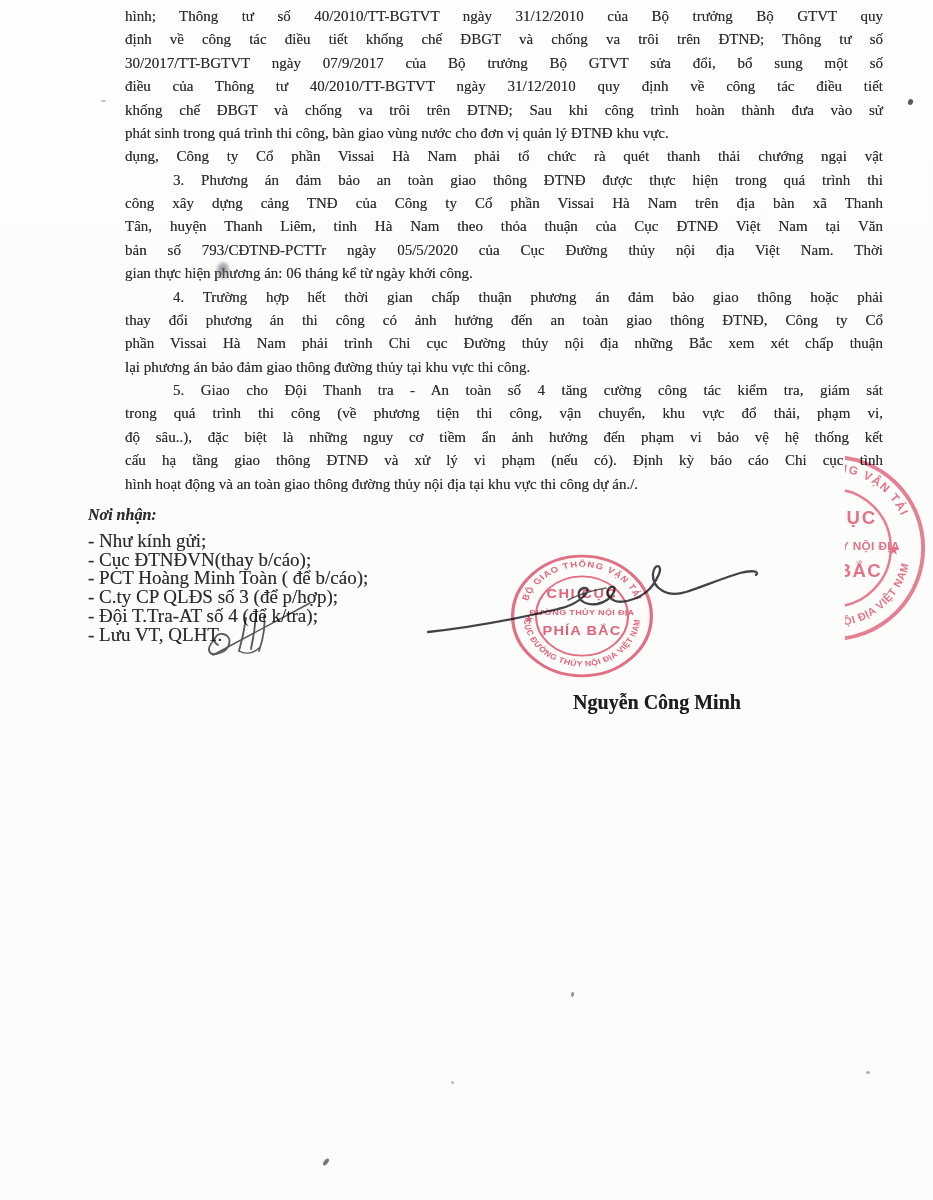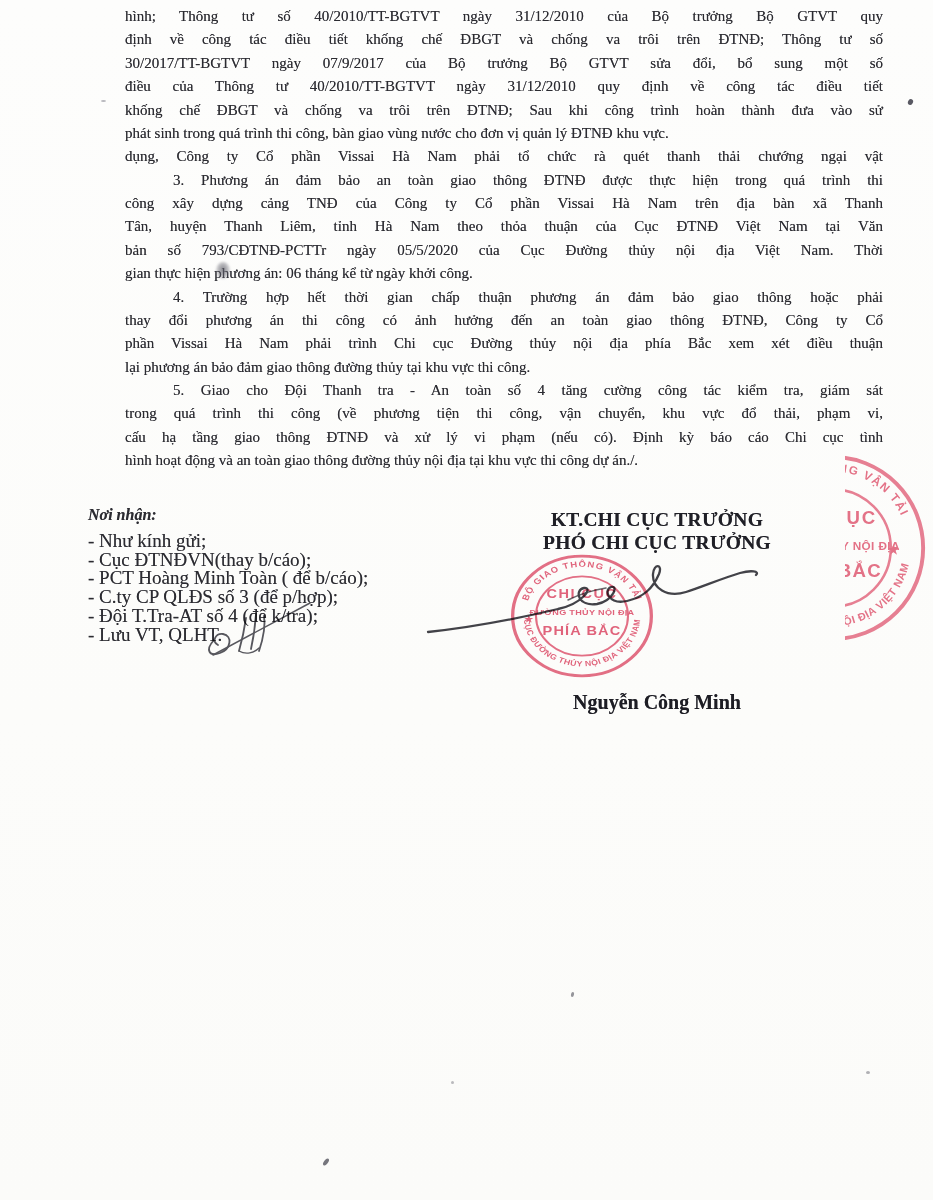--- a/index.html
+++ b/index.html
@@ -64,43 +64,40 @@
     <div class="bline">dụng, Công ty Cổ phần Vissai Hà Nam phải tổ chức rà quét thanh thải chướng ngại vật</div>
 
     <div class="bline ind">3. Phương án đảm bảo an toàn giao thông ĐTNĐ được thực hiện trong quá trình thi</div>
     <div class="bline">công xây dựng cảng TNĐ của Công ty Cổ phần Vissai Hà Nam trên địa bàn xã Thanh</div>
     <div class="bline">Tân, huyện Thanh Liêm, tỉnh Hà Nam theo thỏa thuận của Cục ĐTNĐ Việt Nam tại Văn</div>
     <div class="bline">bản số 793/CĐTNĐ-PCTTr ngày 05/5/2020 của Cục Đường thủy nội địa Việt Nam. Thời</div>
     <div class="bline end">gian thực hiện phương án: 06 tháng kể từ ngày khởi công.</div>
 
     <div class="bline ind">4. Trường hợp hết thời gian chấp thuận phương án đảm bảo giao thông hoặc phải</div>
     <div class="bline">thay đổi phương án thi công có ảnh hưởng đến an toàn giao thông ĐTNĐ, Công ty Cổ</div>
-    <div class="bline">phần Vissai Hà Nam phải trình Chi cục Đường thủy nội địa phía Bắc xem xét điều thuận</div>
+    <div class="bline">phần Vissai Hà Nam phải trình Chi cục Đường thủy nội địa những Bắc xem xét chấp thuận</div>
     <div class="bline end">lại phương án bảo đảm giao thông đường thủy tại khu vực thi công.</div>
 
     <div class="bline ind">5. Giao cho Đội Thanh tra - An toàn số 4 tăng cường công tác kiểm tra, giám sát</div>
     <div class="bline">trong quá trình thi công (về phương tiện thi công, vận chuyển, khu vực đổ thải, phạm vi,</div>
+    <div class="bline">độ sâu..), đặc biệt là những nguy cơ tiềm ẩn ảnh hưởng đến phạm vi bảo vệ hệ thống kết</div>
     <div class="bline">cấu hạ tầng giao thông ĐTNĐ và xử lý vi phạm (nếu có). Định kỳ báo cáo Chi cục tình</div>
     <div class="bline end">hình hoạt động và an toàn giao thông đường thủy nội địa tại khu vực thi công dự án./.</div>
   </div>
 
   <div class="recipients">
     <div class="recip-header">Nơi nhận:</div>
     <div class="recip-item">- Như  kính gửi;</div>
     <div class="recip-item">- Cục ĐTNĐVN(thay b/cáo);</div>
     <div class="recip-item">- PCT Hoàng Minh Toàn ( để b/cáo);</div>
     <div class="recip-item">- C.ty CP QLĐS số 3 (để p/hợp);</div>
     <div class="recip-item">- Đội T.Tra-AT số 4 (để k/tra);</div>
     <div class="recip-item">- Lưu VT, QLHT.</div>
   </div>
 
-  <div class="signblock">
-    <div class="sign-title">KT.CHI CỤC TRƯỞNG</div>
-    <div class="sign-title">PHÓ CHI CỤC TRƯỞNG</div>
-  </div>
 
   <div class="stamp-main">
     <svg class="stamp-svg" viewBox="0 0 200 200" preserveAspectRatio="none">
       <g fill="none" stroke="#e0536f" opacity="0.93">
         <circle cx="100" cy="100" r="95" stroke-width="4.5"></circle>
         <circle cx="100" cy="100" r="63" stroke-width="2.8"></circle>
       </g>
       <defs>
         <path id="arcTop1" d="M 26.7,126.7 A 78,78 0 1 1 173.3,126.7"></path>
         <path id="arcBot1" d="M 20.3,93 A 80,80 0 1 0 179.7,93"></path>

